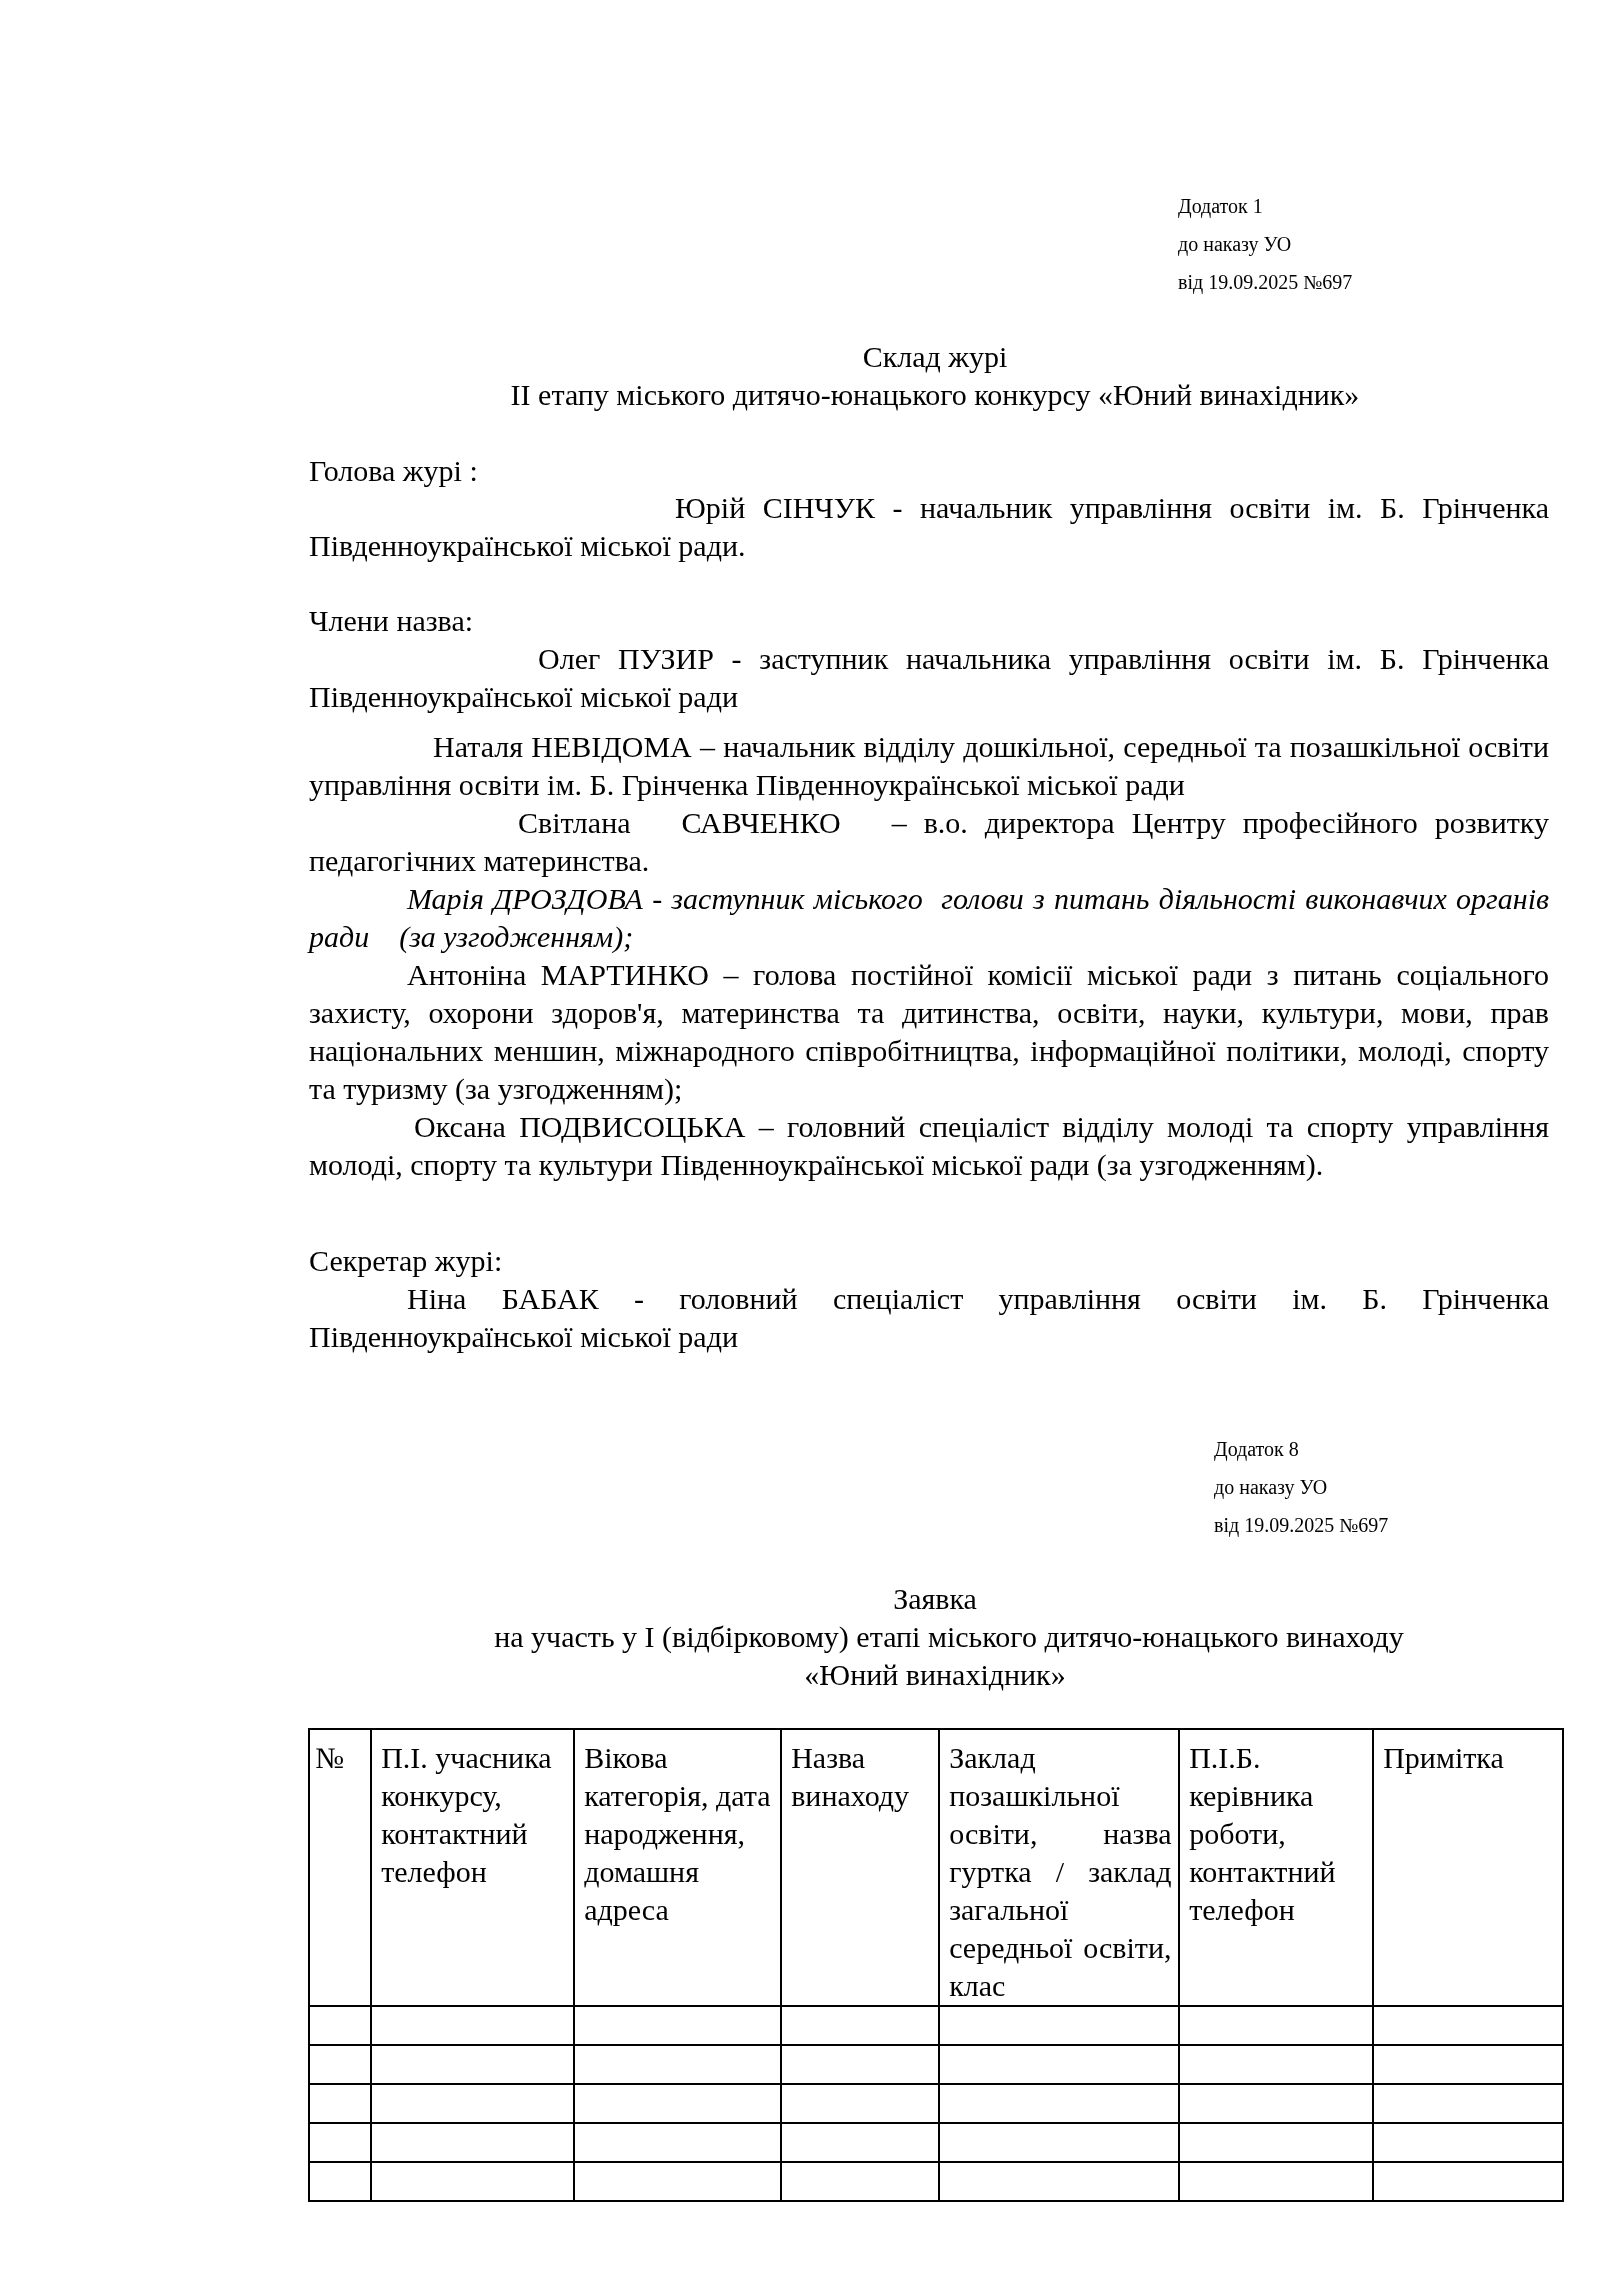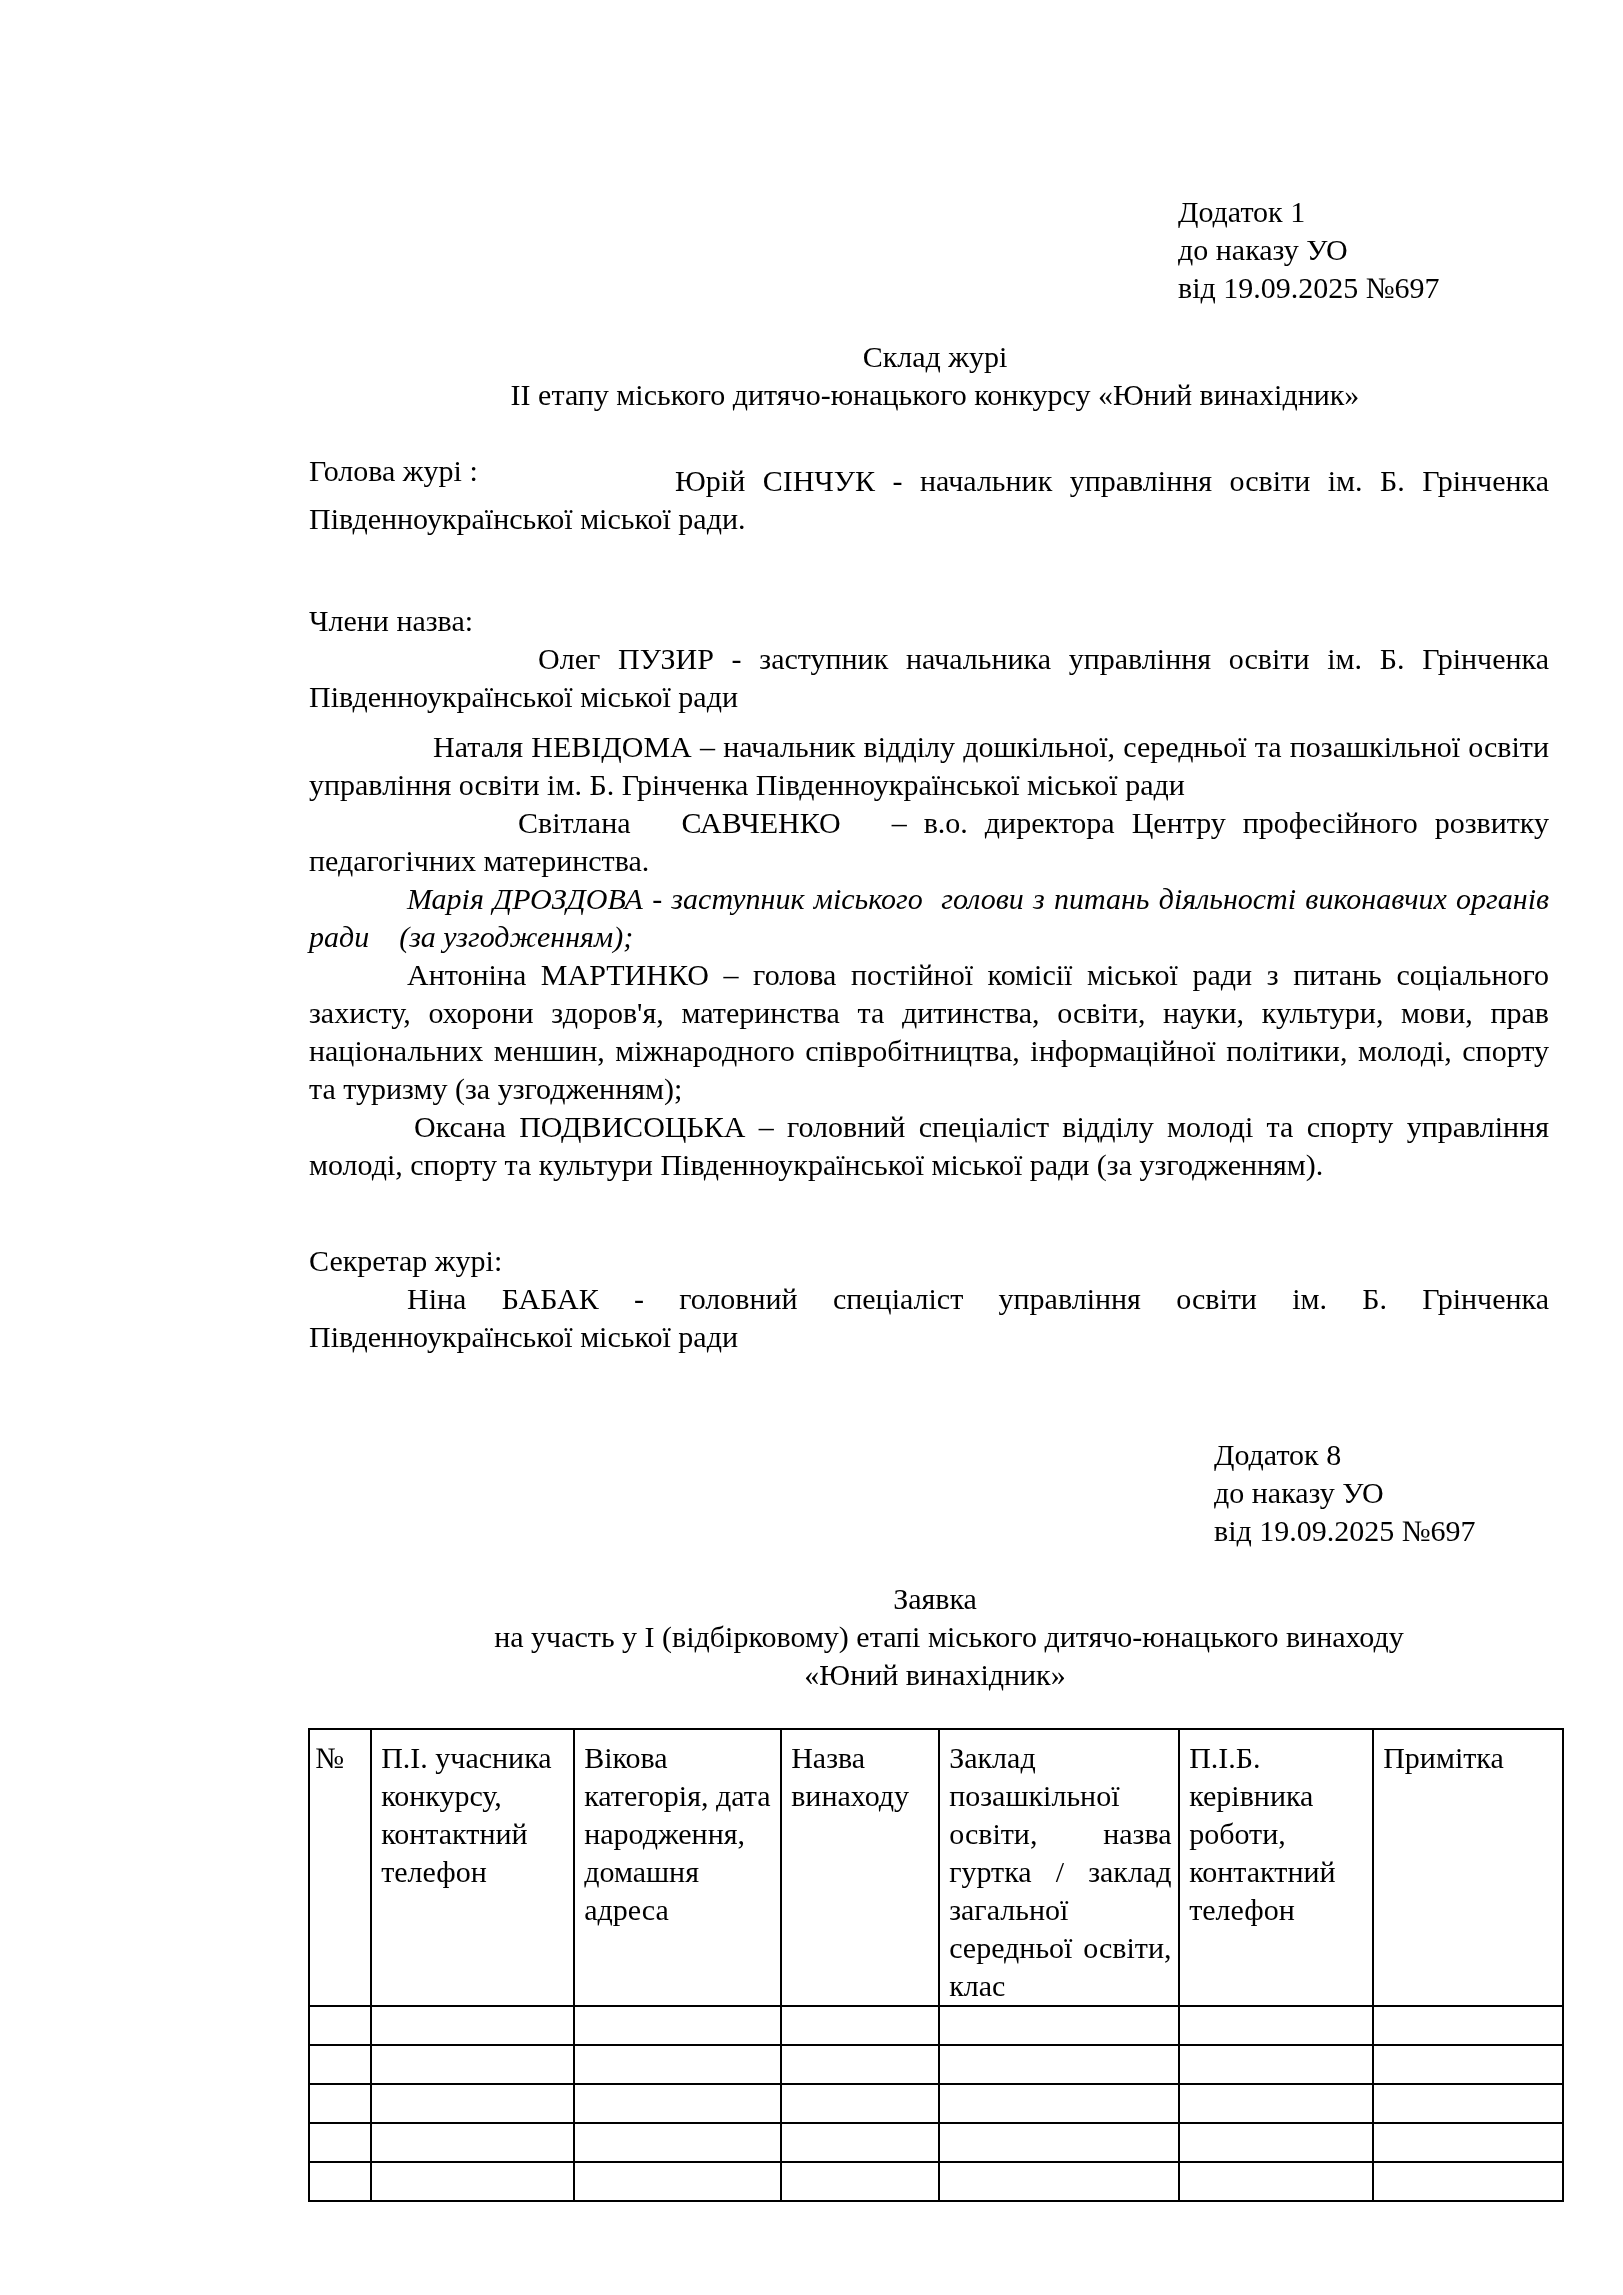--- a/index.html
+++ b/index.html
@@ -17,23 +17,22 @@
       line-height: 38px;
     }
     .page {
       position: absolute;
       left: 0; top: 0;
       width: 1623px;
       height: 2295px;
     }
     .annex {
       position: absolute;
-      font-size: 30px;
+      font-size: 20px;
       line-height: 38px;
-      margin-top: 6px;
     }
     .annex div { white-space: nowrap; }
     #annex1 { left: 1178px; top: 187px; }
     #annex3 { left: 1214px; top: 1430px; }
 
     .centered {
       position: absolute;
       left: 308px;
       width: 1254px;
       text-align: center;
@@ -46,21 +45,21 @@
       left: 309px;
       width: 1240px;
       text-align: justify;
     }
     .label-line { position: absolute; left: 309px; white-space: nowrap; }
 
     .para { margin: 0; text-align: justify; }
     .para.last-left { text-align-last: left; }
 
     #head-label { top: 452px; }
-    #head-para { top: 462px; }
+    #head-para { top: 489px; }
     #head-para .indent { padding-left: 366px; }
 
     #members-label { top: 602px; }
     #members-block { top: 640px; }
     #members-block .p1 { text-indent: 229px; }
     #members-block .p2 { text-indent: 124px; margin-top: 12px; }
     #members-block .p3 { text-indent: 209px; }
     #members-block .p4 { text-indent: 98px; }
     #members-block .p5 { text-indent: 98px; }
     #members-block .p6 { text-indent: 105px; }

